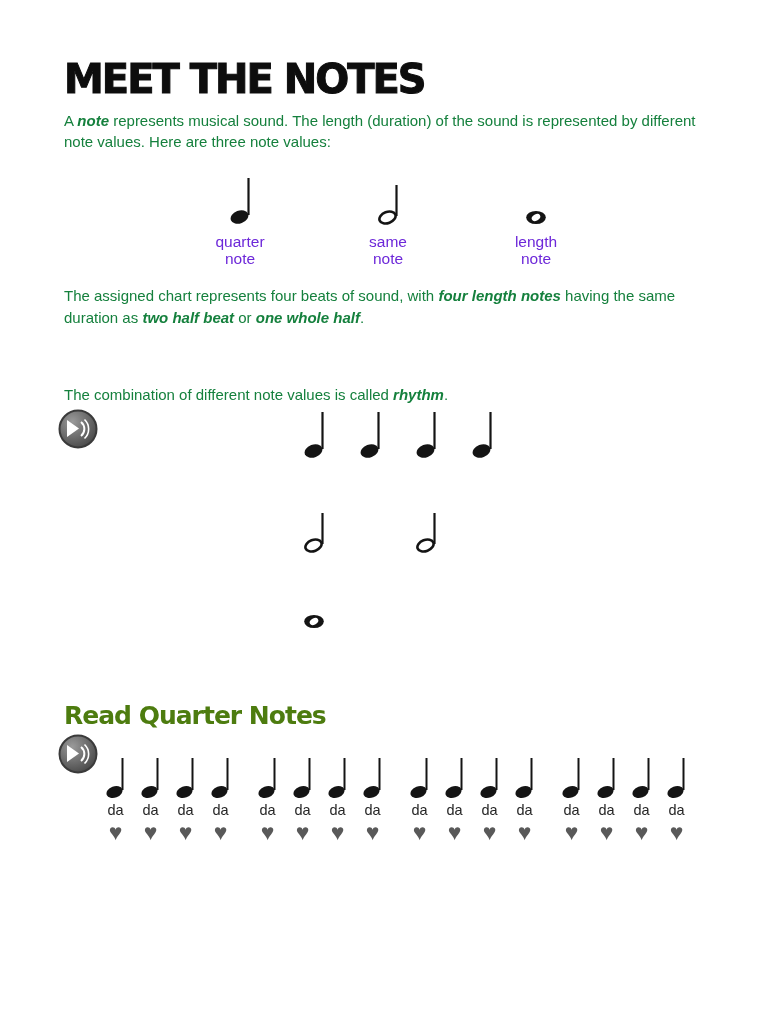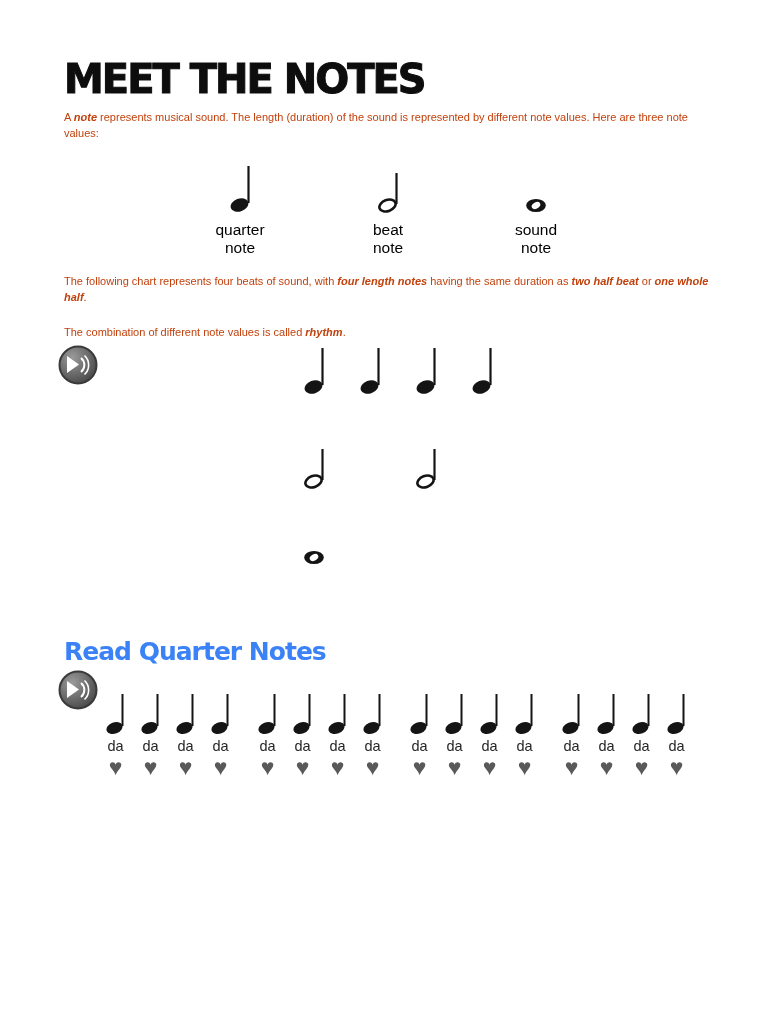--- a/index.html
+++ b/index.html
@@ -8,33 +8,33 @@
     font-family:"Liberation Sans", sans-serif;color:#2b2b2b;overflow:hidden;
   }
   .page{position:relative;width:768px;height:1024px;padding:0 56px 0 64px;box-sizing:border-box;}
   h1{
     margin:58px 0 0 0;font-family:"DejaVu Sans", sans-serif;font-weight:bold;
     font-size:40px;line-height:1;letter-spacing:-2px;color:#0d0d0d;
     -webkit-text-stroke:1px #0d0d0d;transform:scaleY(1.04);transform-origin:left top;
   }
   h2{
     margin:44px 0 0 0;font-family:"DejaVu Sans", sans-serif;font-weight:bold;
-    font-size:25px;line-height:1;letter-spacing:-1px;color:#3b82f6;
+    font-size:25px;line-height:1;letter-spacing:-1px;color:#4d7c0f;
   }
-  p.body{margin:12px 0 0 0;font-size:11px;line-height:1.42;max-width:652px;color:#c2410c;}
+  p.body{margin:12px 0 0 0;font-size:15px;line-height:1.42;max-width:652px;color:#15803d;}
   p.body .bi{font-weight:bold;font-style:italic;}
   p.chart-intro{margin-top:18px;}
-  p.rhythm{margin-top:20px;}
+  p.rhythm{margin-top:56px;}
   p.read-para{margin-top:10px;}
 
   
   .examples{display:flex;margin:16px 0 0 106px;}
   .example-col{width:140px;margin-right:8px;display:flex;flex-direction:column;align-items:center;}
   .example-note{height:56px;display:flex;align-items:flex-end;justify-content:center;}
-  .example-label{margin-top:8px;text-align:center;font-size:15.5px;line-height:1.12;color:#000000;}
+  .example-label{margin-top:8px;text-align:center;font-size:15.5px;line-height:1.12;color:#6d28d9;}
 
   
   .chart-wrap{position:relative;margin-top:4px;height:250px;}
   .audio-btn{width:40px;height:40px;cursor:pointer;flex:0 0 auto;}
   .chart-wrap .audio-btn{position:absolute;left:-6px;top:0;}
   .chart-rows{margin-left:222px;}
   .chart-row{display:flex;}
   .beat-slot{width:56px;display:flex;justify-content:center;align-items:flex-end;}
   .row-quarter .beat-slot{height:50px;}
   .row-half{margin-top:52px;}
@@ -74,39 +74,39 @@
         </div>
       </div>
       <div class="example-col">
         <div class="example-note">
           <svg width="23" height="42" viewBox="0 0 23 42">
     <line x1="19.5" y1="2" x2="19.5" y2="33" stroke="#141414" stroke-width="2.2"></line>
     <ellipse cx="10.5" cy="34.5" rx="8.4" ry="5.6" transform="rotate(-21 10.5 34.5)" fill="none" stroke="#141414" stroke-width="2.6"></ellipse>
   </svg>
         </div>
         <div class="example-label">
-          <div>beat</div>
+          <div>same</div>
           <div>note</div>
         </div>
       </div>
       <div class="example-col">
         <div class="example-note">
           <svg width="22" height="15" viewBox="0 0 22 15">
     <ellipse cx="11" cy="7.5" rx="9.8" ry="6.6" fill="#141414"></ellipse>
     <ellipse cx="11" cy="7.5" rx="4.6" ry="3.1" transform="rotate(-30 11 7.5)" fill="#ffffff"></ellipse>
   </svg>
         </div>
         <div class="example-label">
-          <div>sound</div>
+          <div>length</div>
           <div>note</div>
         </div>
       </div>
     </div>
 
-  <p class="body chart-intro"><span>The following chart represents four beats of sound, with </span><span class="bi">four length notes</span><span> having the same duration as </span><span class="bi">two half beat</span><span> or </span><span class="bi">one whole half</span><span>.</span></p>
+  <p class="body chart-intro"><span>The assigned chart represents four beats of sound, with </span><span class="bi">four length notes</span><span> having the same duration as </span><span class="bi">two half beat</span><span> or </span><span class="bi">one whole half</span><span>.</span></p>
 
   <p class="body rhythm"><span>The combination of different note values is called </span><span class="bi">rhythm</span><span>.</span></p>
 
   <div class="chart-wrap">
     <div class="audio-btn">
       <svg viewBox="0 0 40 40" width="40" height="40">
         <defs>
           <radialGradient id="grad-a" cx="35%" cy="30%" r="80%">
             <stop offset="0%" stop-color="#9a9a9a"></stop>
               <stop offset="100%" stop-color="#444444"></stop>

